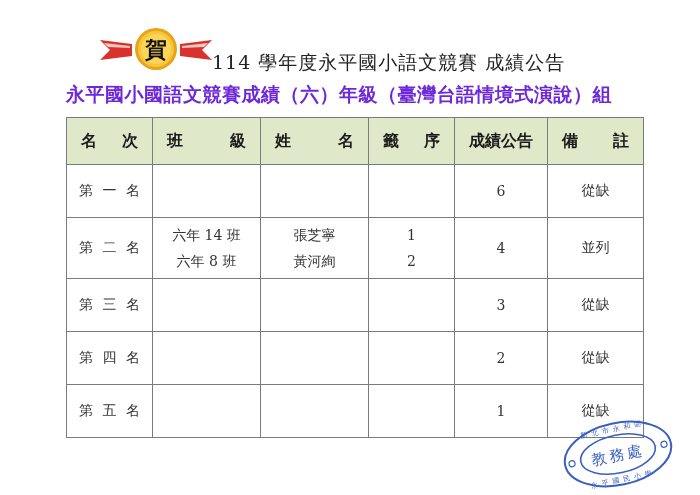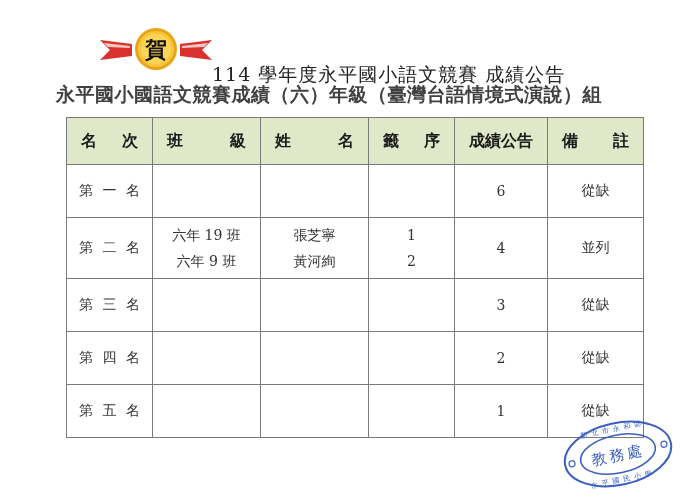--- a/index.html
+++ b/index.html
@@ -3,25 +3,25 @@
 <meta charset="utf-8">
 <style>
   html, body { margin: 0; padding: 0; }
   body {
     width: 700px; height: 495px; background: #ffffff; position: relative; overflow: hidden;
     font-family: "DejaVu Serif", "Liberation Serif", serif; color: #1a1a1a;
   }
   .badge { position: absolute; left: 100px; top: 28px; width: 112px; height: 42px; }
   .title1 {
     position: absolute; left: 212px; top: 50px; font-size: 19px; letter-spacing: 1px;
-    white-space: nowrap; color: #222; margin-top: 12px;
+    white-space: nowrap; color: #222;
   }
   .title2 {
-    position: absolute; left: 56px; top: 82px; font-size: 19px; font-weight: bold;
-    white-space: nowrap; letter-spacing: 0.5px; color: #404040;
+    position: absolute; left: 66px; top: 82px; font-size: 19px; font-weight: bold;
+    white-space: nowrap; letter-spacing: 0.5px; color: #6d28d9;
   }
   table.results {
     position: absolute; left: 66px; top: 117px; width: 577px; border-collapse: collapse;
     table-layout: fixed;
   }
   table.results td, table.results th {
     border: 1.3px solid #7a7a7a; padding: 0; text-align: center; vertical-align: middle;
   }
   table.results th {
     background: #dfe8c8; height: 46px; font-size: 16px; font-weight: bold; color: #1a1a1a;
@@ -118,22 +118,22 @@
     <tr class="r2">
       <td class="rank-cell">
           <div class="spread">
             <span>第</span>
             <span>二</span>
             <span>名</span>
           </div>
         </td>
       <td>
           <div class="stack">
-            <div>六年 19 班</div>
-            <div>六年 9 班</div>
+            <div>六年 14 班</div>
+            <div>六年 8 班</div>
           </div>
         </td>
       <td>
           <div class="stack">
             <div>張芝寧</div>
             <div>黃河絢</div>
           </div>
         </td>
       <td class="num">
           <div class="stack">

